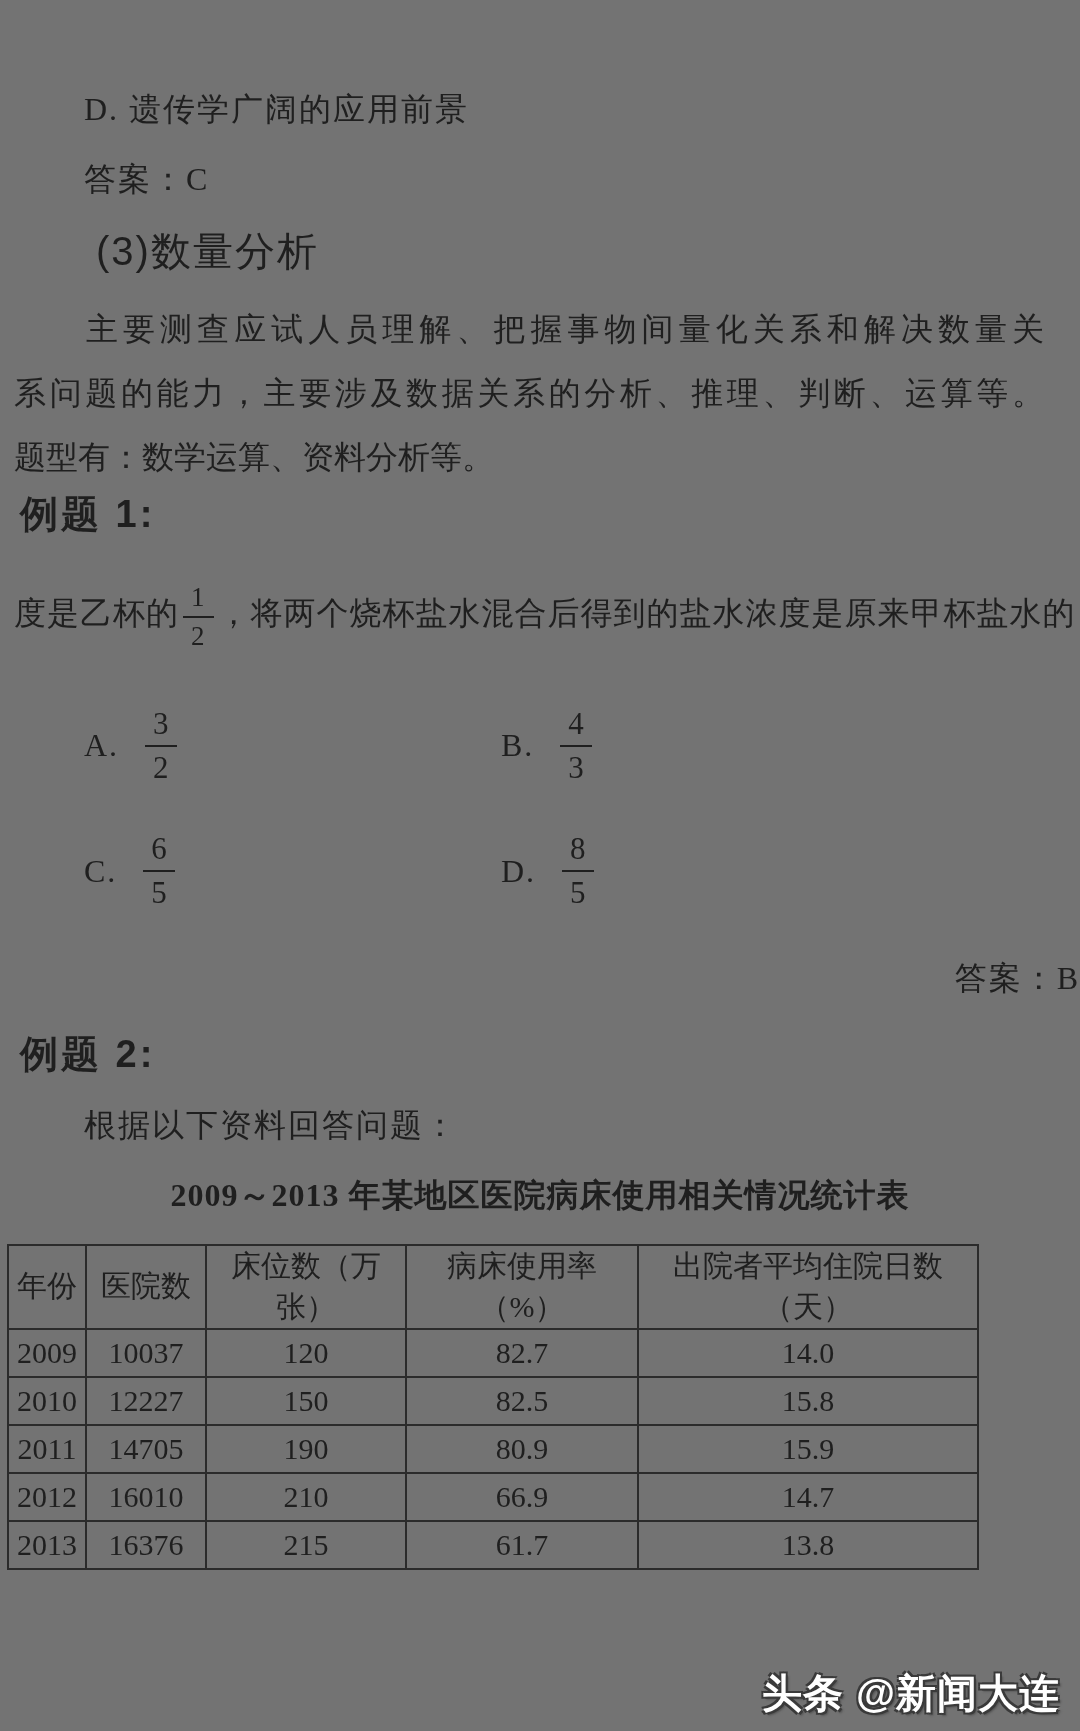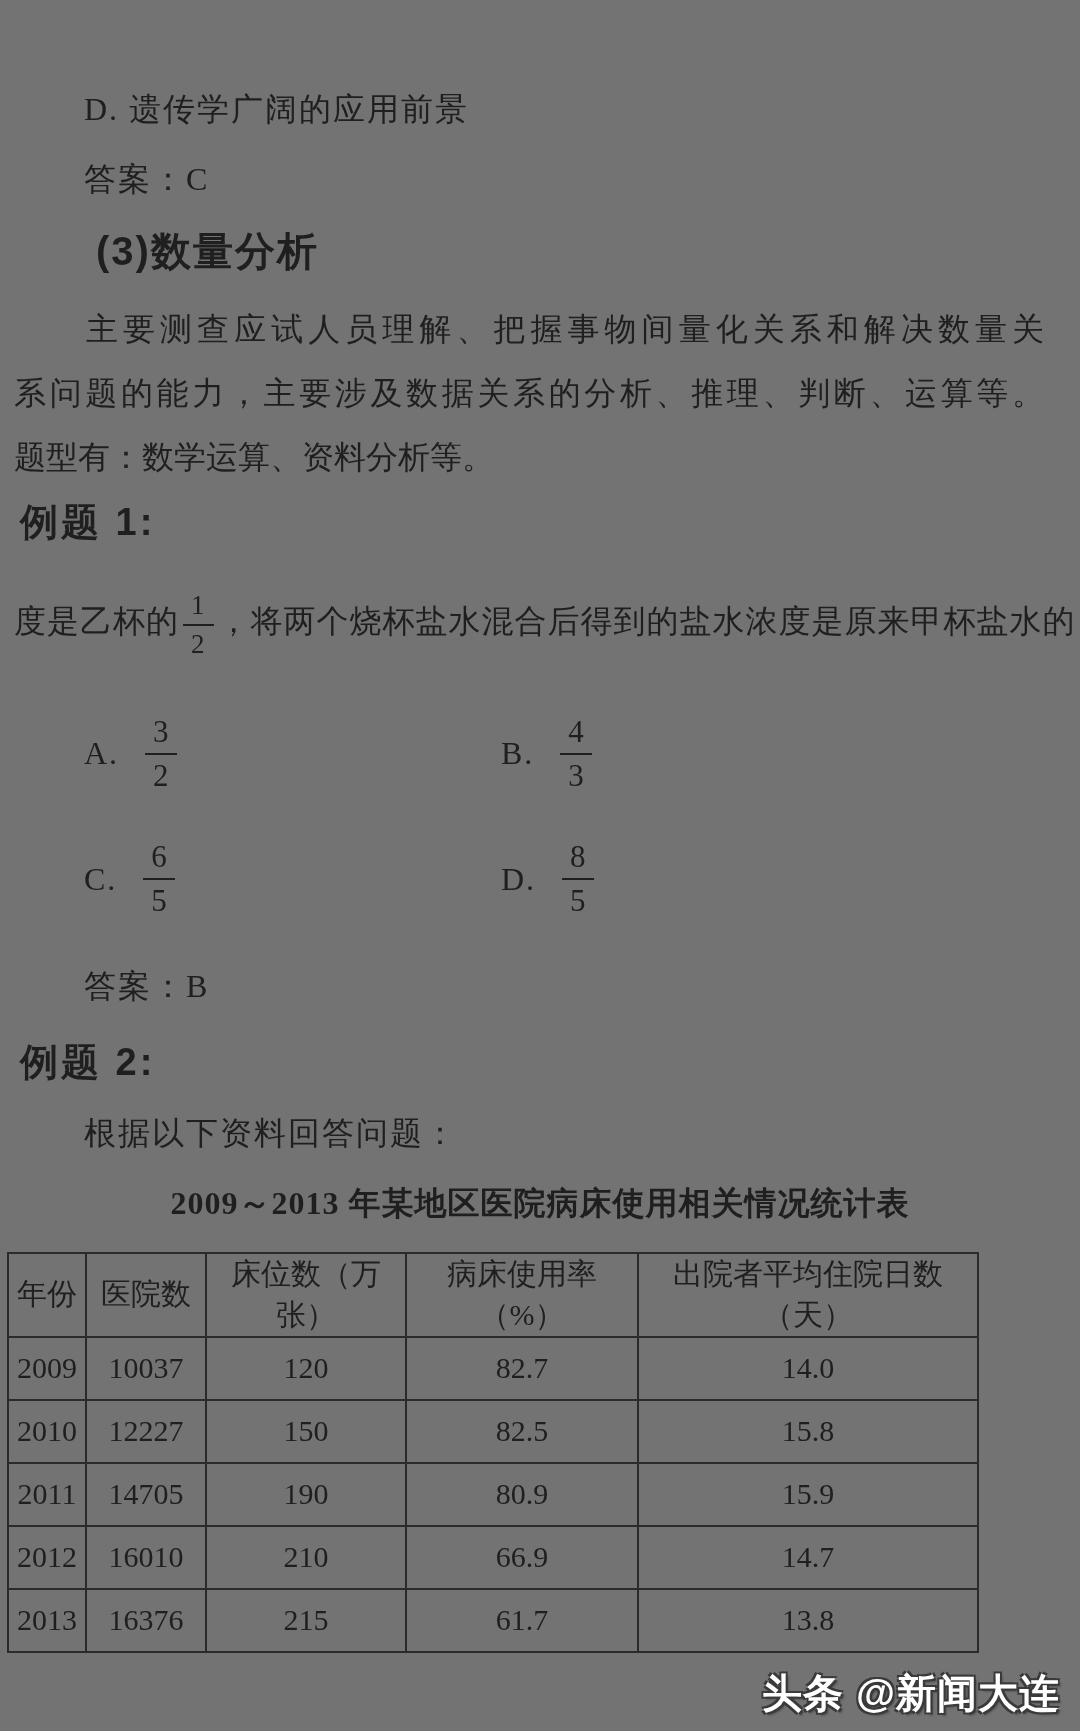--- a/index.html
+++ b/index.html
@@ -19,26 +19,26 @@
   .ind { text-indent: 72px; }
   .jline { text-align: justify; text-align-last: justify; }
   .nowrap { white-space: nowrap; }
 
   .opt-d   { margin: 88px 36px 0 84px; letter-spacing: 2px; }
   .ans     { margin-top: 26px; margin-left: 84px; letter-spacing: 2px; }
 
   .h3 {
     margin-top: 22px; margin-left: 96px;
     font-family: "Liberation Sans", "DejaVu Sans", sans-serif;
-    font-weight: bold; font-size: 40px; letter-spacing: 2px;
+    font-weight: normal; font-size: 40px; letter-spacing: 2px;
   }
   .para { margin-top: 18px; line-height: 64px; }
 
   .exh {
-    margin-top: 8px; margin-left: 20px;
+    margin-left: 20px;
     font-family: "Liberation Sans", "DejaVu Sans", sans-serif;
     font-weight: bold; font-size: 38px; letter-spacing: 3px;
   }
   .qline1 { margin-top: 20px; line-height: 44px; }
   .qline2 { margin-top: 42px; letter-spacing: 1px; }
 
   
   .frac {
     display: inline-block; vertical-align: middle;
     text-align: center; line-height: 1.15; margin: 0 4px;
@@ -47,21 +47,21 @@
   .frac .den { display: block; padding-top: 3px; }
   .frac.small { font-size: 27px; }
   .frac.big   { font-size: 31px; }
 
   .opts { margin: 54px 0 0 84px; }
   .opt-row { display: flex; margin-bottom: 46px; }
   .opt { display: flex; align-items: center; }
   .opt .lbl { margin-right: 22px; letter-spacing: 2px; }
   .opt.colA { width: 417px; }
 
-  .ansb { margin-top: 4px; margin-left: 84px; letter-spacing: 2px; }
+  .ansb { margin-top: 4px; margin-left: 84px; letter-spacing: 2px; text-align: right; }
   .ex2h { margin-top: 28px; }
   .intro { margin-top: 24px; margin-left: 84px; letter-spacing: 2px; }
 
   .tbl-title {
     margin-top: 26px; text-align: center;
     font-weight: bold; font-size: 32px; letter-spacing: 1px;
     font-family: "Liberation Serif", "DejaVu Serif", serif;
   }
   table.stats {
     margin: 26px 4px 0 7px;
@@ -70,21 +70,21 @@
     table-layout: fixed;
     font-size: 30px;
   }
   table.stats th, table.stats td {
     border: 2px solid #2b2b2b;
     text-align: center; vertical-align: middle;
     font-weight: normal;
     padding: 0;
   }
   table.stats tr.hdr  { height: 56px; }
-  table.stats tr.data { height: 63px; padding-left: 36px; }
+  table.stats tr.data { height: 48px; padding-left: 36px; }
 
   .pageno {
     position: absolute; left: 948px; top: 1688px;
     font-size: 30px; color: #2a2a2a; z-index: 0; margin-top: 36px;
   }
   .watermark {
     position: absolute; right: 20px; top: 1666px; z-index: 1;
     font-family: "Liberation Sans", "DejaVu Sans", sans-serif;
     font-weight: bold; font-size: 40px; letter-spacing: 1px;
     color: #ffffff;

